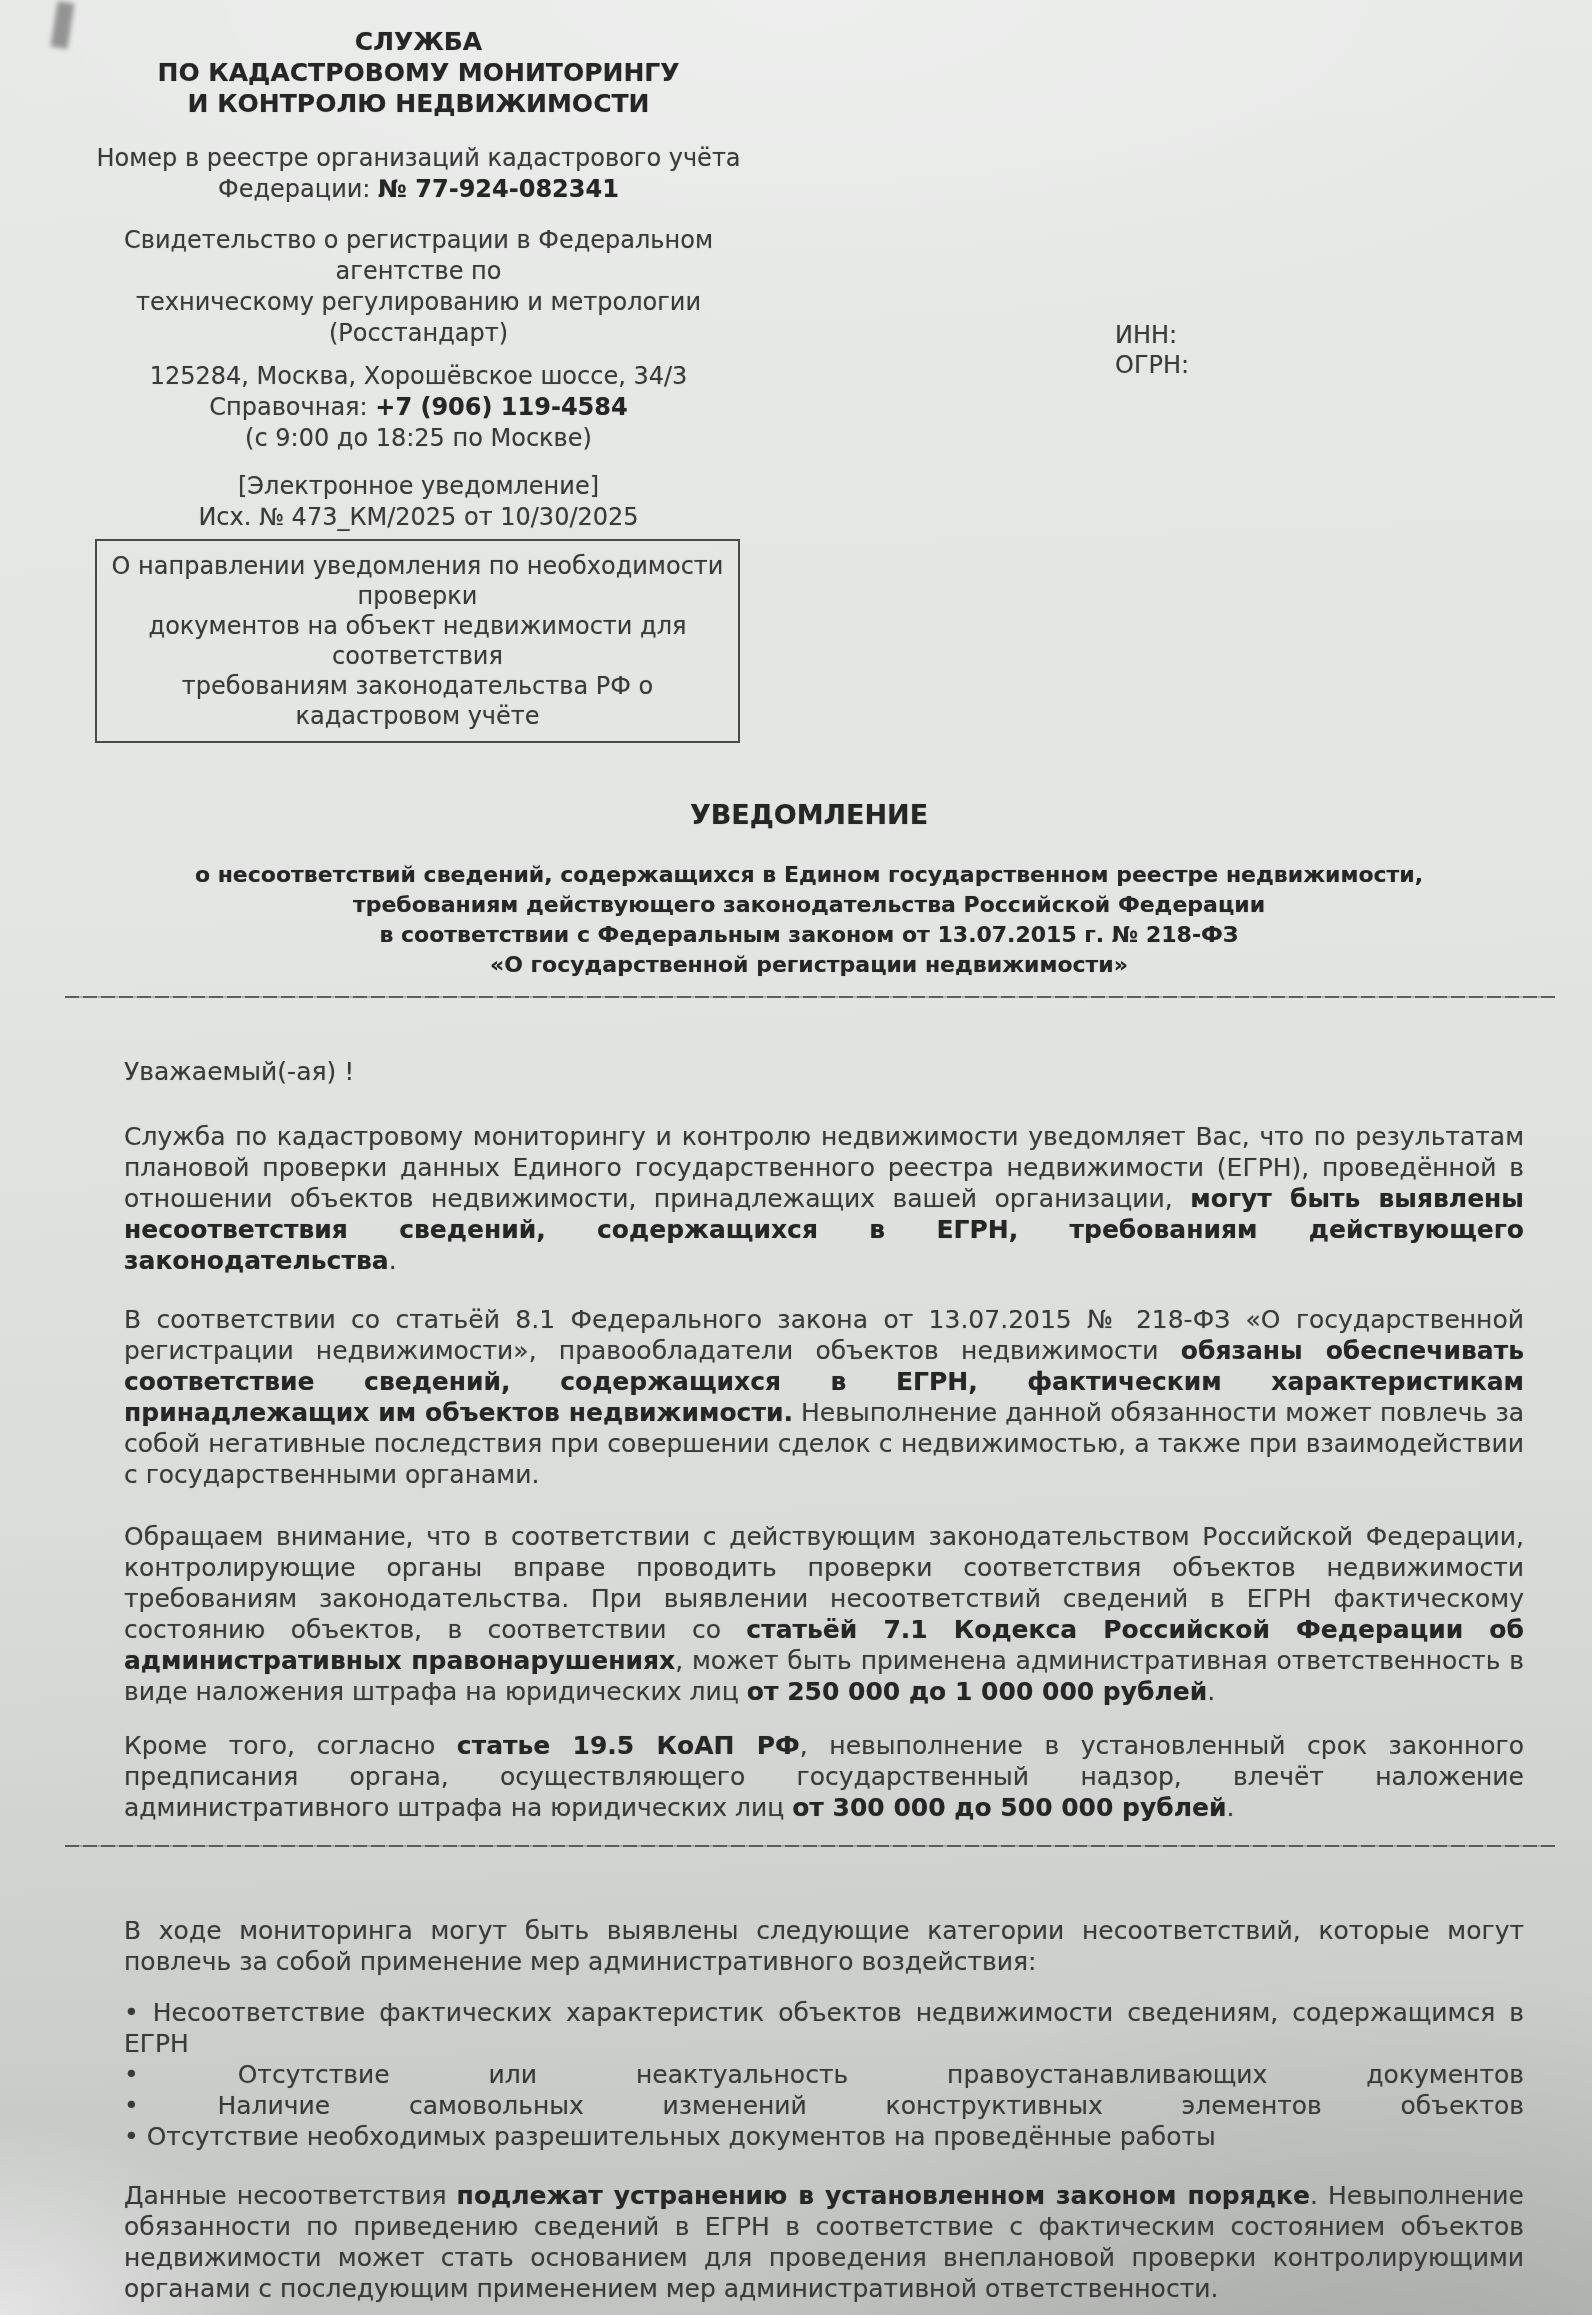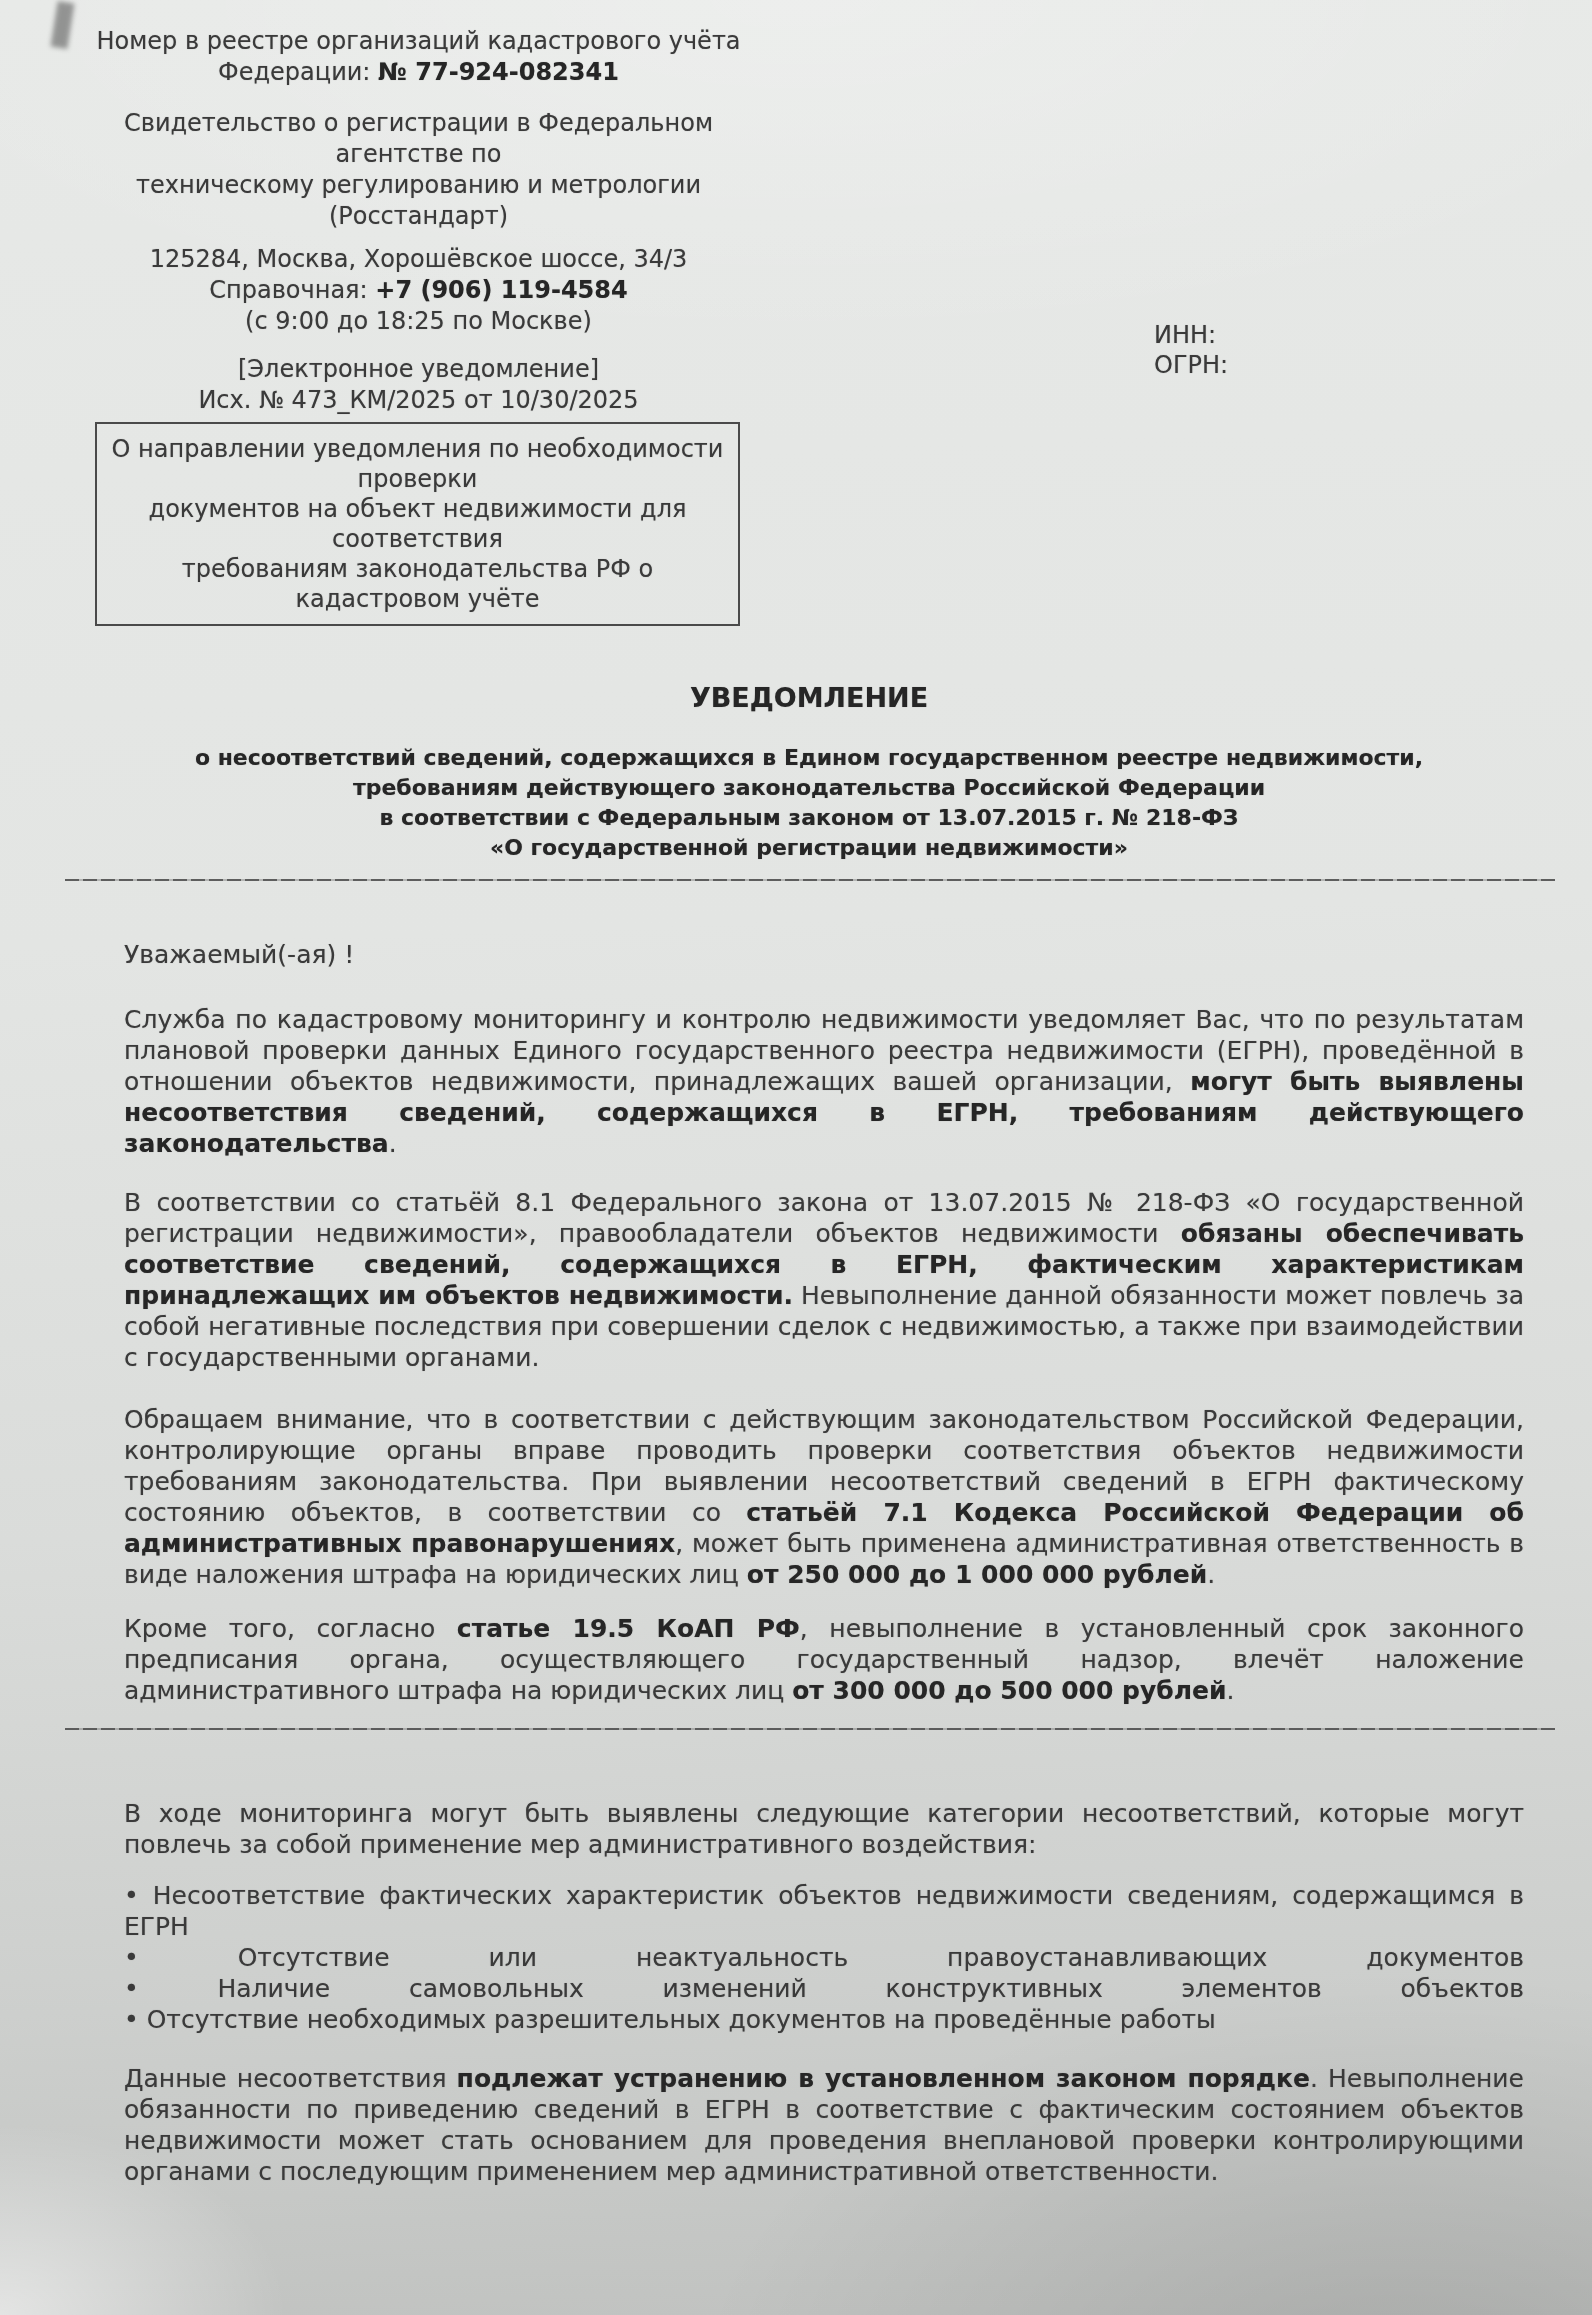--- a/index.html
+++ b/index.html
@@ -27,21 +27,21 @@
   .lh-reg{margin-top:24px;}
   .lh-svid{margin-top:20px;}
   .lh-addr{margin-top:12px;}
   .lh-meta{margin-top:17px;}
   .subject-box{
     margin:6px 12px 0 10px;
     border:2px solid #4a4a4a;
     padding:10px 6px;
     font-size:24px;line-height:30px;text-align:center;
   }
-  .codes{position:absolute;left:1154px;top:320px;font-size:24px;line-height:30px;}
+  .codes{position:absolute;left:1115px;top:320px;font-size:24px;line-height:30px;}
   
   .title{margin:56px 0 0 65px;width:1488px;text-align:center;font-size:27px;line-height:31px;font-weight:bold;color:#262626;}
   .subtitle{margin:30px 0 0 65px;width:1488px;text-align:center;font-size:22px;line-height:30px;font-weight:bold;color:#262626;}
   .hr{
     margin:16px 0 0 65px;width:1490px;height:2px;border:none;
     background:repeating-linear-gradient(90deg, rgba(70,70,70,.85) 0 14px, rgba(70,70,70,.3) 14px 18px);
   }
   .hr2{margin-top:22px;}
   
   .body{font-size:25px;line-height:31px;}
@@ -58,20 +58,25 @@
   .bullet{text-align:justify;}
   .bullet.jfy{text-align-last:justify;}
 </style>
 </head>
 <body>
 
 <div class="page">
   <div class="smudge"></div>
 
   <div class="letterhead">
+    <div class="org">
+        <div>СЛУЖБА</div>
+        <div>ПО КАДАСТРОВОМУ МОНИТОРИНГУ</div>
+        <div>И КОНТРОЛЮ НЕДВИЖИМОСТИ</div>
+      </div>
 
     <div class="lh-reg">
       <div>Номер в реестре организаций кадастрового учёта</div>
       <div><span>Федерации: </span><span class="b">№ 77-924-082341</span></div>
     </div>
 
     <div class="lh-svid">
         <div>Свидетельство о регистрации в Федеральном агентстве по</div>
         <div>техническому регулированию и метрологии (Росстандарт)</div>
       </div>

